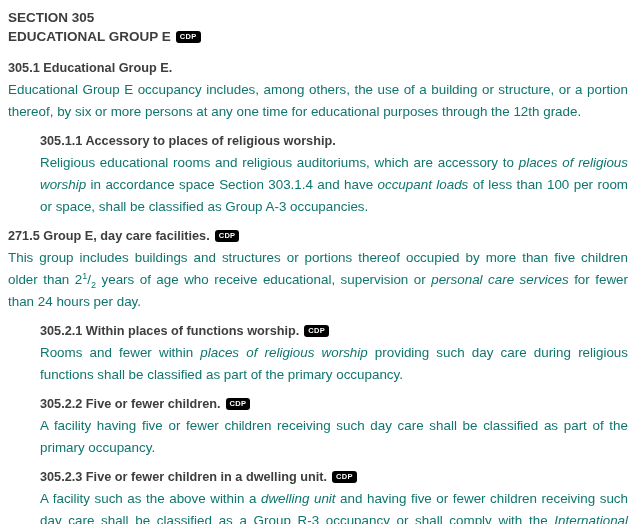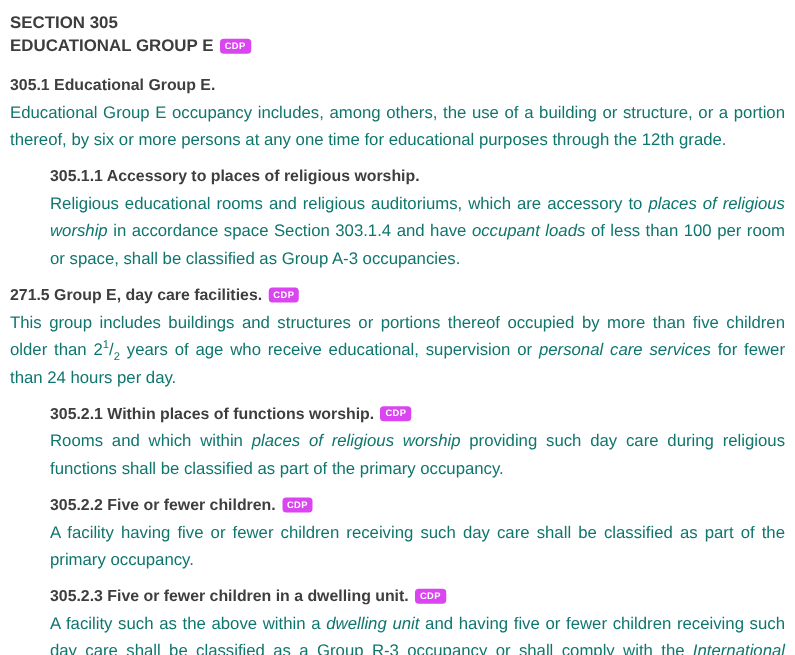--- a/index.html
+++ b/index.html
@@ -23,21 +23,21 @@
     margin:0;font-size:13.4px;color:#0f766e;line-height:22px;text-align:justify;
   }
   em{font-style:italic;}
   sup,sub{font-size:9px;line-height:0;}
   
   .badge{
     display:inline-block;color:#ffffff;font-weight:bold;font-size:7.5px;
     line-height:1;padding:2.5px 4px;border-radius:3px;margin-left:5px;
     vertical-align:2px;letter-spacing:0.3px;cursor:pointer;
   }
-  .badge-cdp{background:#d946ef;}
+  .badge-cdp{background:#000000;}
 </style>
 </head>
 <body>
 
 <div class="page">
 
   <div class="doc-header">
     <div class="line">SECTION 305</div>
     <div class="line"><span>EDUCATIONAL GROUP E</span><span class="badge badge-cdp">CDP</span></div>
   </div>
@@ -50,21 +50,21 @@
       <div class="section level-2">
         <div class="sec-heading"><span>305.1.1 Accessory to places of religious worship.</span></div>
         <p class="sec-body"><span>Religious educational rooms and religious auditoriums, which are accessory to </span><em>places of religious worship</em><span> in accordance space Section 303.1.4 and have </span><em>occupant loads</em><span> of less than 100 per room or space, shall be classified as Group A-3 occupancies.</span></p>
       </div>
       <div class="section level-1">
         <div class="sec-heading"><span>271.5 Group E, day care facilities.</span><span class="badge badge-cdp">CDP</span></div>
         <p class="sec-body"><span>This group includes buildings and structures or portions thereof occupied by more than five children older than 2</span><sup>1</sup><span>/</span><sub>2</sub><span> years of age who receive educational, supervision or </span><em>personal care services</em><span> for fewer than 24 hours per day.</span></p>
       </div>
       <div class="section level-2">
         <div class="sec-heading"><span>305.2.1 Within places of functions worship.</span><span class="badge badge-cdp">CDP</span></div>
-        <p class="sec-body"><span>Rooms and which within </span><em>places of religious worship</em><span> providing such day care during religious functions shall be classified as part of the primary occupancy.</span></p>
+        <p class="sec-body"><span>Rooms and fewer within </span><em>places of religious worship</em><span> providing such day care during religious functions shall be classified as part of the primary occupancy.</span></p>
       </div>
       <div class="section level-2">
         <div class="sec-heading"><span>305.2.2 Five or fewer children.</span><span class="badge badge-cdp">CDP</span></div>
         <p class="sec-body"><span>A facility having five or fewer children receiving such day care shall be classified as part of the primary occupancy.</span></p>
       </div>
       <div class="section level-2">
         <div class="sec-heading"><span>305.2.3 Five or fewer children in a dwelling unit.</span><span class="badge badge-cdp">CDP</span></div>
         <p class="sec-body"><span>A facility such as the above within a </span><em>dwelling unit</em><span> and having five or fewer children receiving such day care shall be classified as a Group R-3 occupancy or shall comply with the </span><em>International Residential Code</em></p>
       </div>
     </div>

